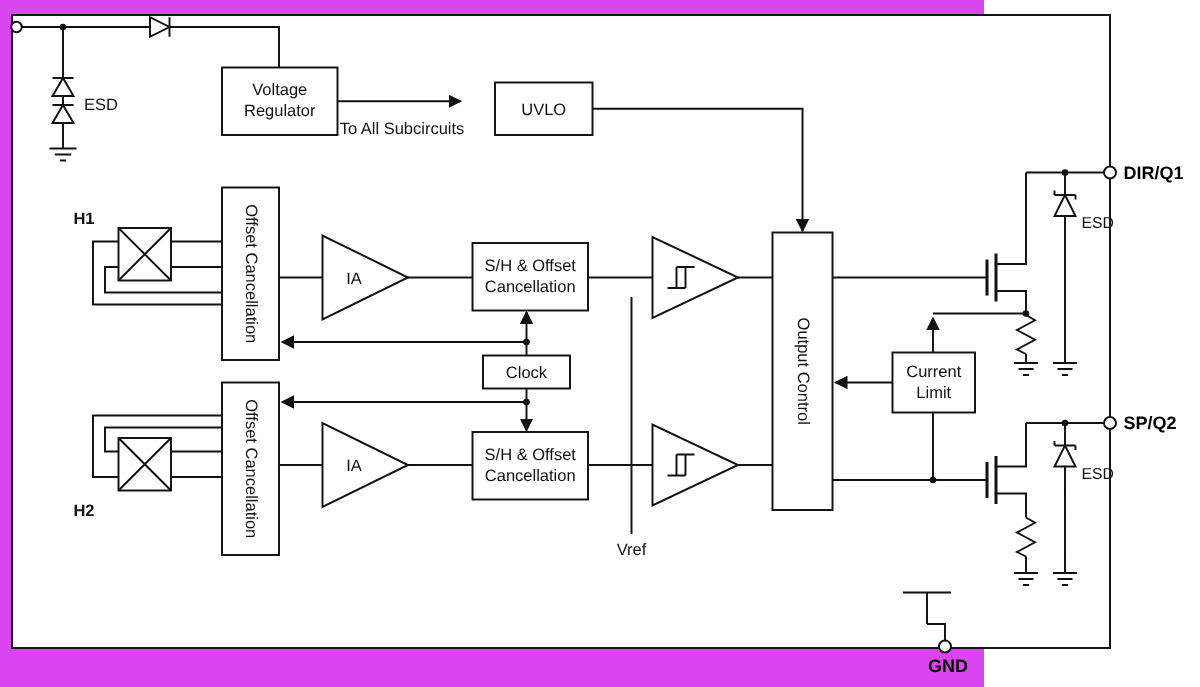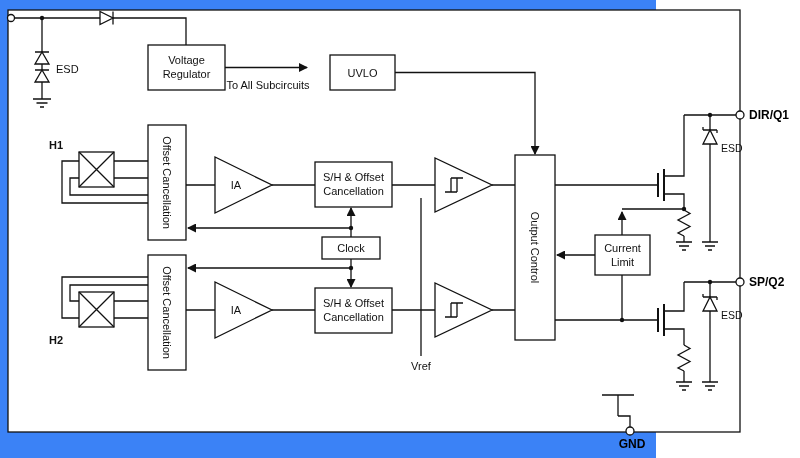--- a/index.html
+++ b/index.html
@@ -1,16 +1,16 @@
 <!DOCTYPE html>
 <html><head>
 <meta charset="utf-8">
 <style>
   html,body{margin:0;padding:0;background:#fff;width:800px;height:458px;overflow:hidden;}
-  .stage{width:656px;height:458px;background:#3b82f6;}
+  .stage{width:656px;height:458px;background:#d946ef;}
   svg{display:block;font-family:"Liberation Sans",sans-serif;}
   .wire{fill:none;stroke:#111;stroke-width:1.3;}
   .blk{fill:#fff;stroke:#111;stroke-width:1.3;}
   .sym{fill:#fff;stroke:#111;stroke-width:1.3;}
   .lbl{font-size:11px;fill:#111;}
   .small{font-size:10.5px;fill:#111;}
   .pinlbl{font-size:12px;font-weight:bold;fill:#000;}
   .hall{font-size:11px;font-weight:bold;fill:#111;}
   .dot{fill:#111;stroke:none;}
   .bars{fill:none;stroke:#111;stroke-width:2;}

